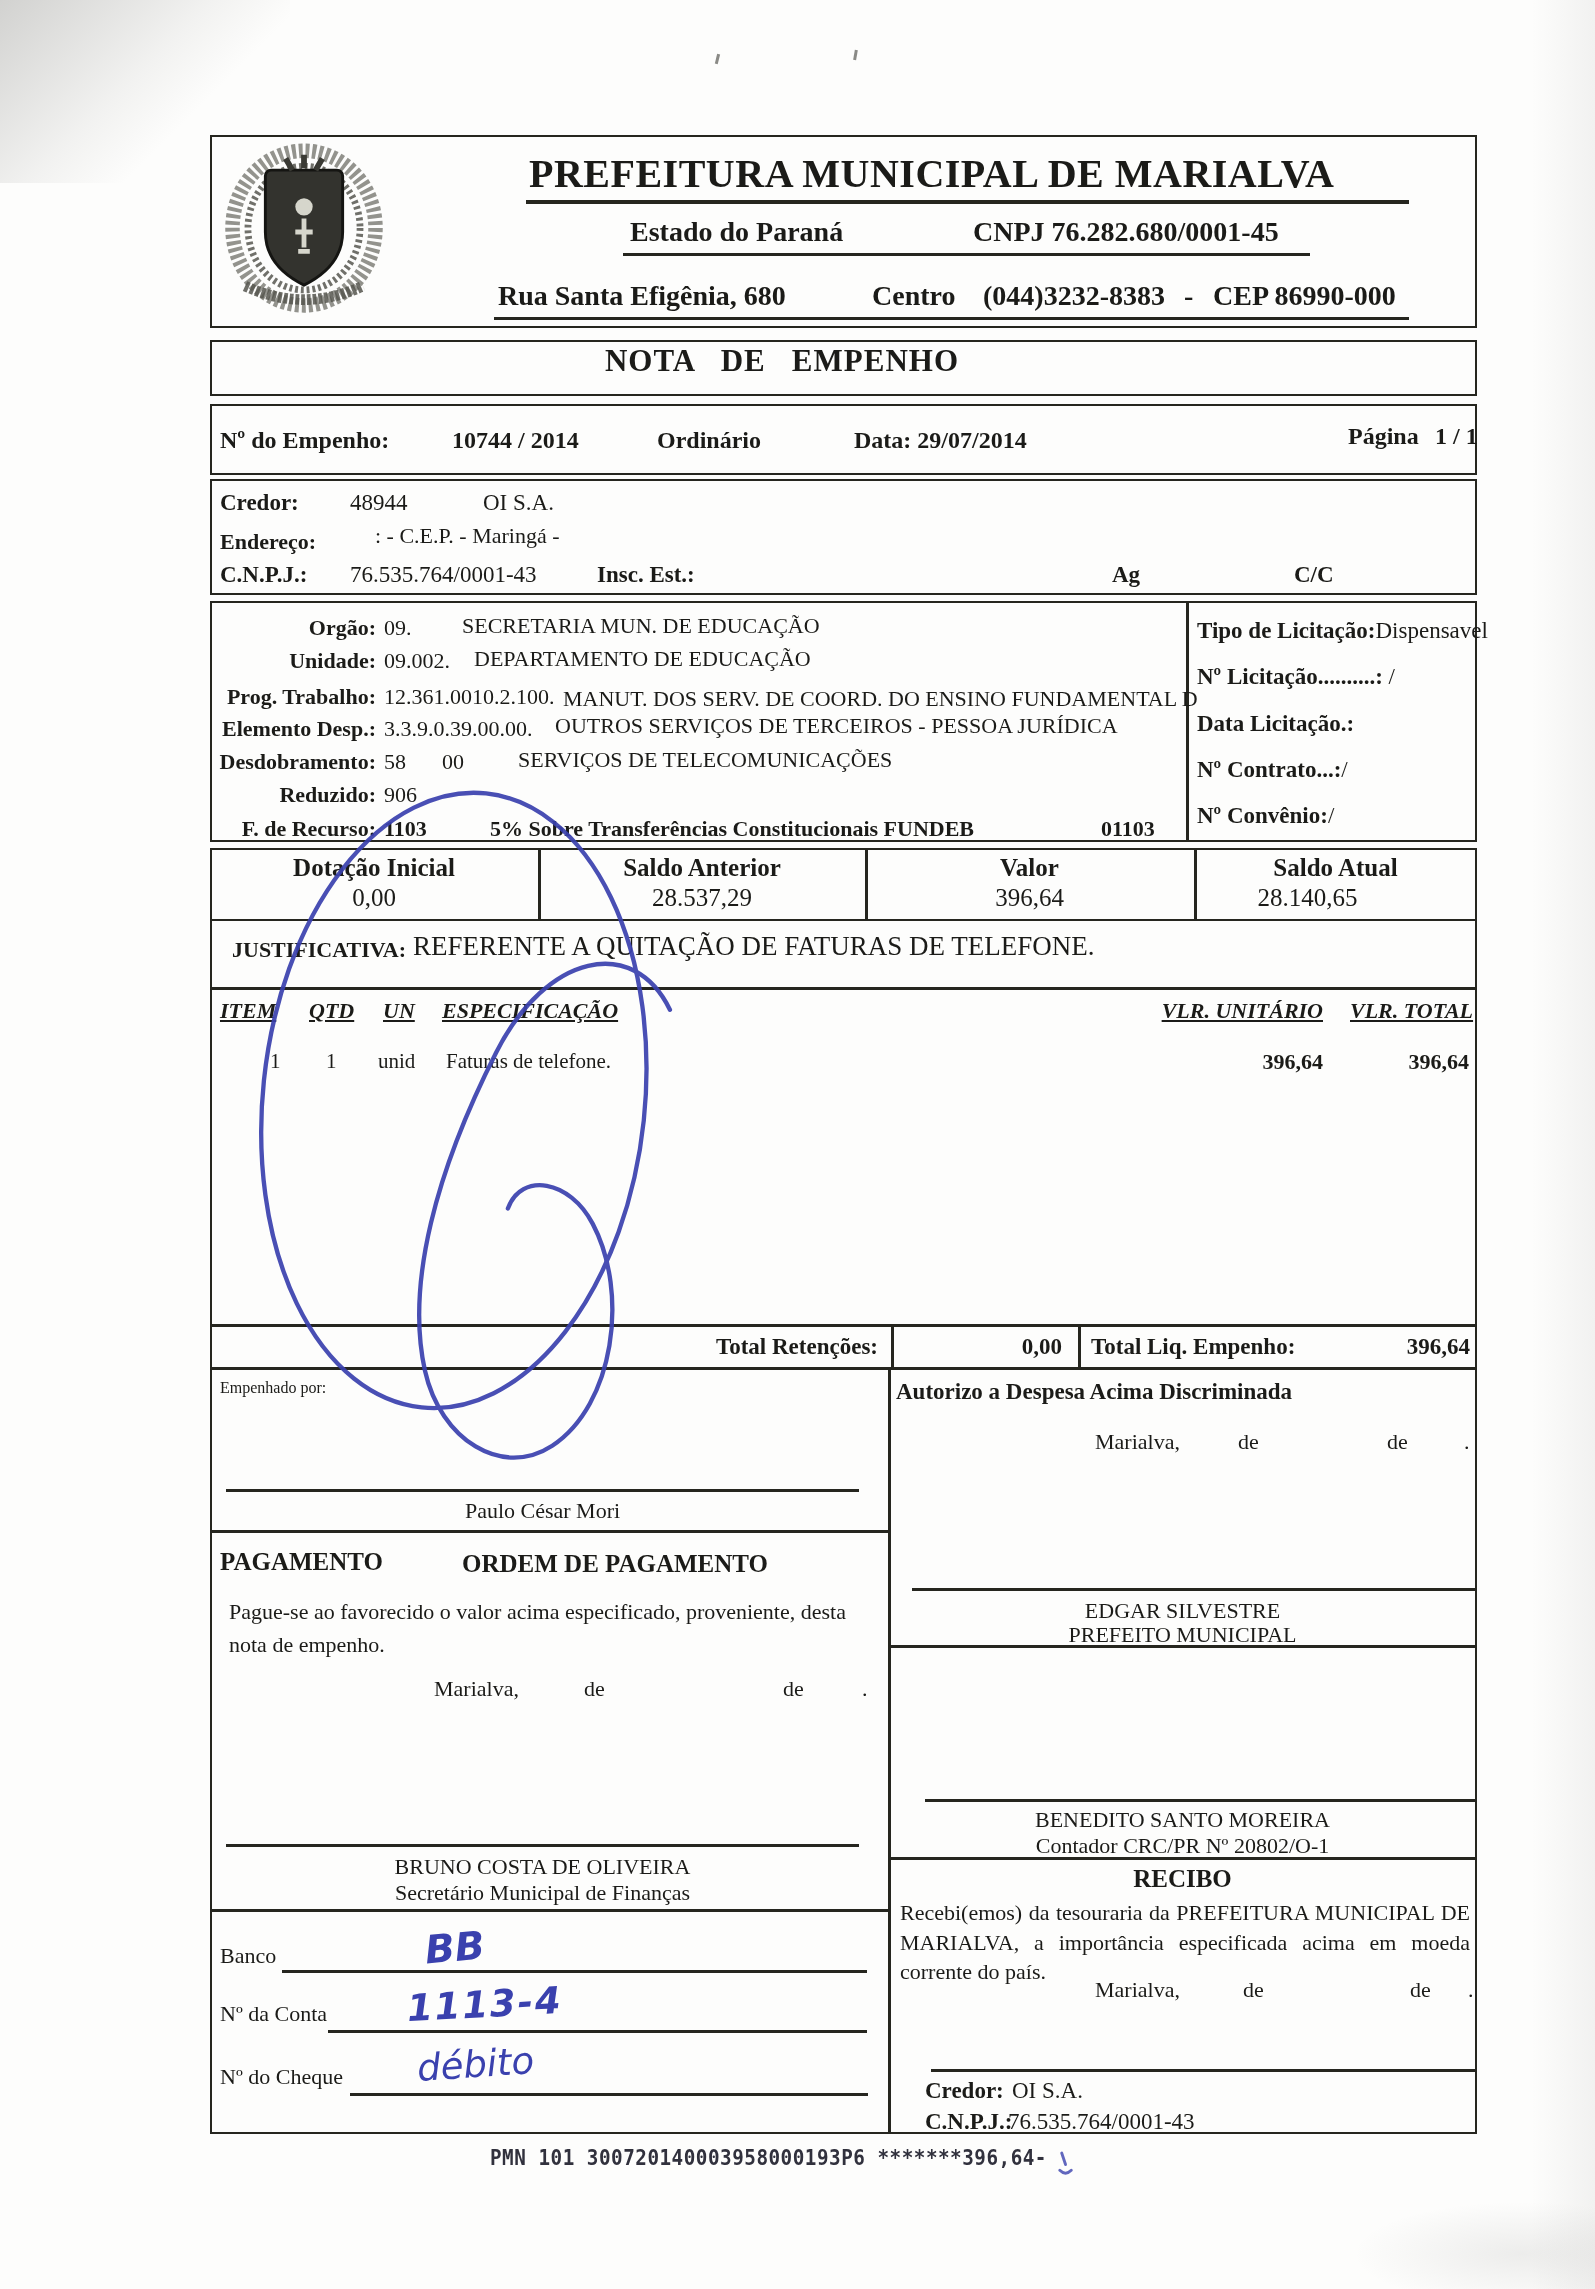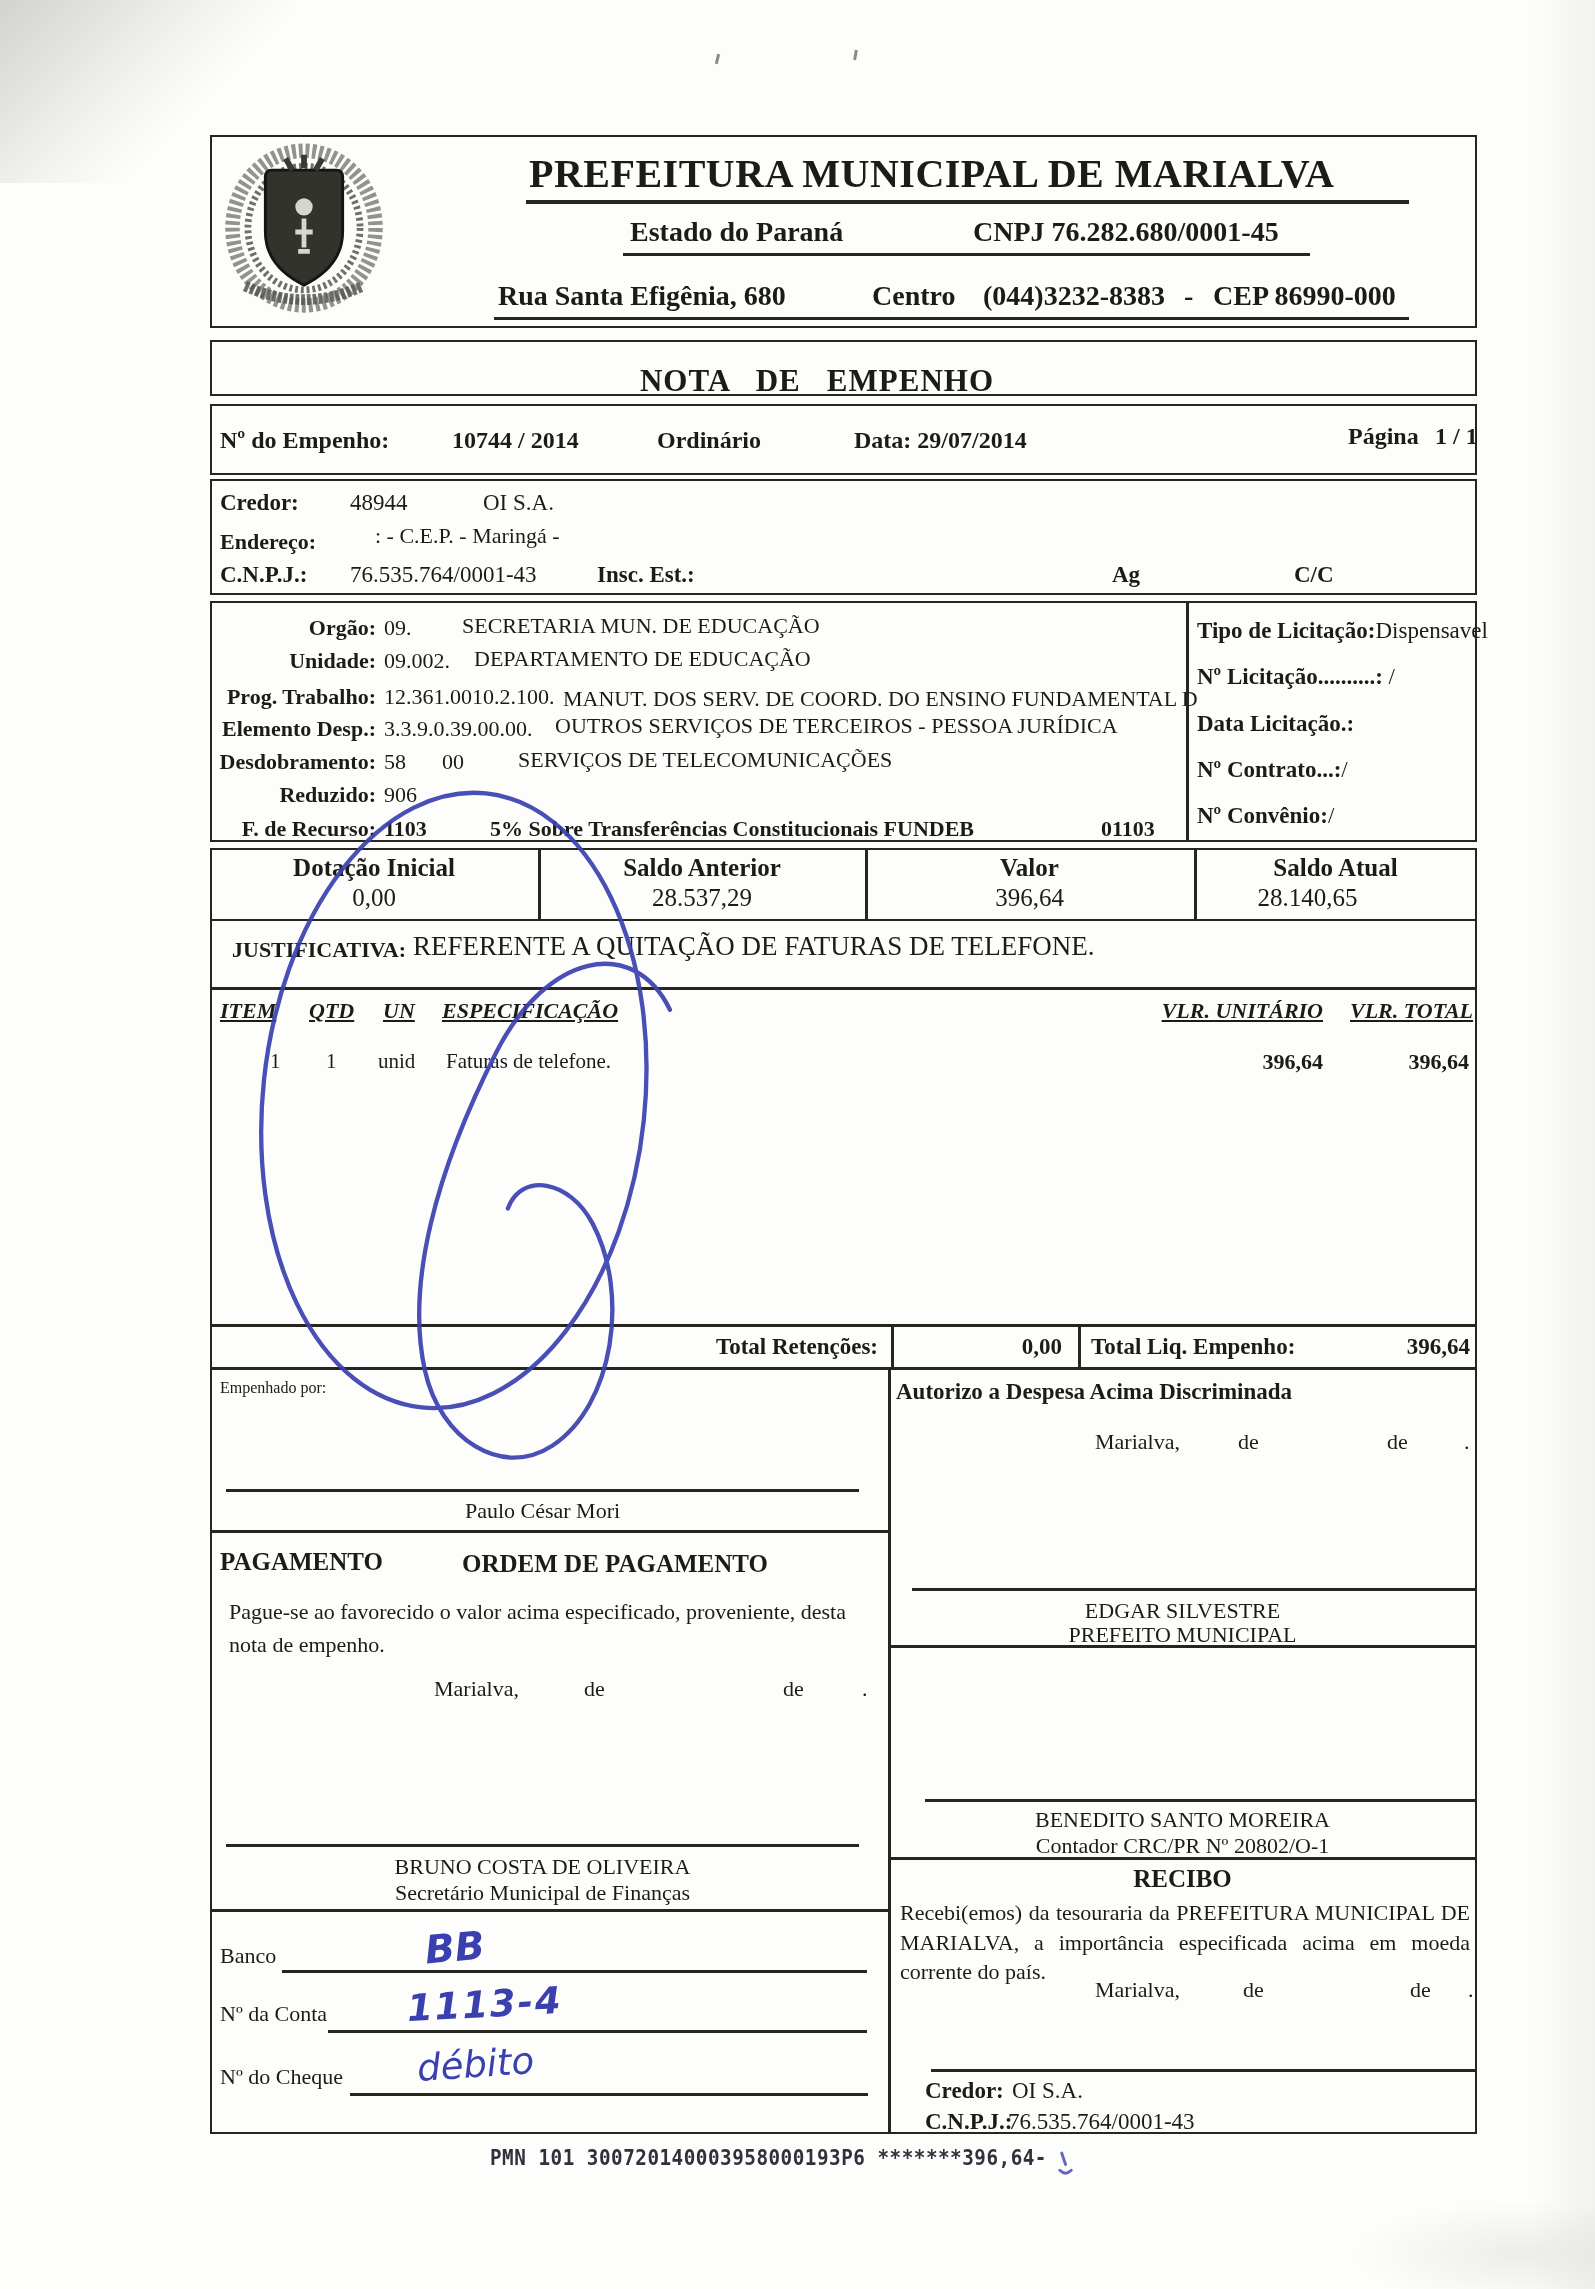--- a/index.html
+++ b/index.html
@@ -52,21 +52,21 @@
   <div class="line" style="left:623px;top:253px;width:687px;"></div>
 
   <span class="t b" style="left:498px;top:280px;font-size:28px;">Rua Santa Efigênia, 680</span>
   <span class="t b" style="left:872px;top:280px;font-size:28px;">Centro</span>
   <span class="t b" style="left:983px;top:280px;font-size:28px;">(044)3232-8383</span>
   <span class="t b" style="left:1184px;top:280px;font-size:28px;">-</span>
   <span class="t b" style="left:1213px;top:280px;font-size:28px;">CEP 86990-000</span>
   <div class="line" style="left:494px;top:317px;width:915px;"></div>
 
   <div class="box" style="left:210px;top:340px;width:1267px;height:56px;"></div>
-  <span class="t b ctr" style="left:210px;top:363px;width:1144px;font-size:31px;word-spacing:17.4px;letter-spacing:1px;margin-left:35px;">NOTA DE EMPENHO</span>
+  <span class="t b ctr" style="left:210px;top:343px;width:1144px;font-size:31px;word-spacing:17.4px;letter-spacing:1px;">NOTA DE EMPENHO</span>
 
   <div class="box" style="left:210px;top:404px;width:1267px;height:71px;"></div>
   <span class="t b" style="left:220px;top:427px;font-size:24px;">Nº do Empenho:</span>
   <span class="t b" style="left:440px;top:427px;font-size:24px;margin-left:12px;">10744 / 2014</span>
   <span class="t b" style="left:657px;top:427px;font-size:24px;">Ordinário</span>
   <span class="t b" style="left:854px;top:427px;font-size:24px;">Data: 29/07/2014</span>
   <span class="t b" style="left:1348px;top:423px;font-size:24px;">Página</span>
   <span class="t b" style="left:1435px;top:423px;font-size:24px;">1 / 1</span>
 
   <div class="box" style="left:210px;top:479px;width:1267px;height:116px;"></div>

